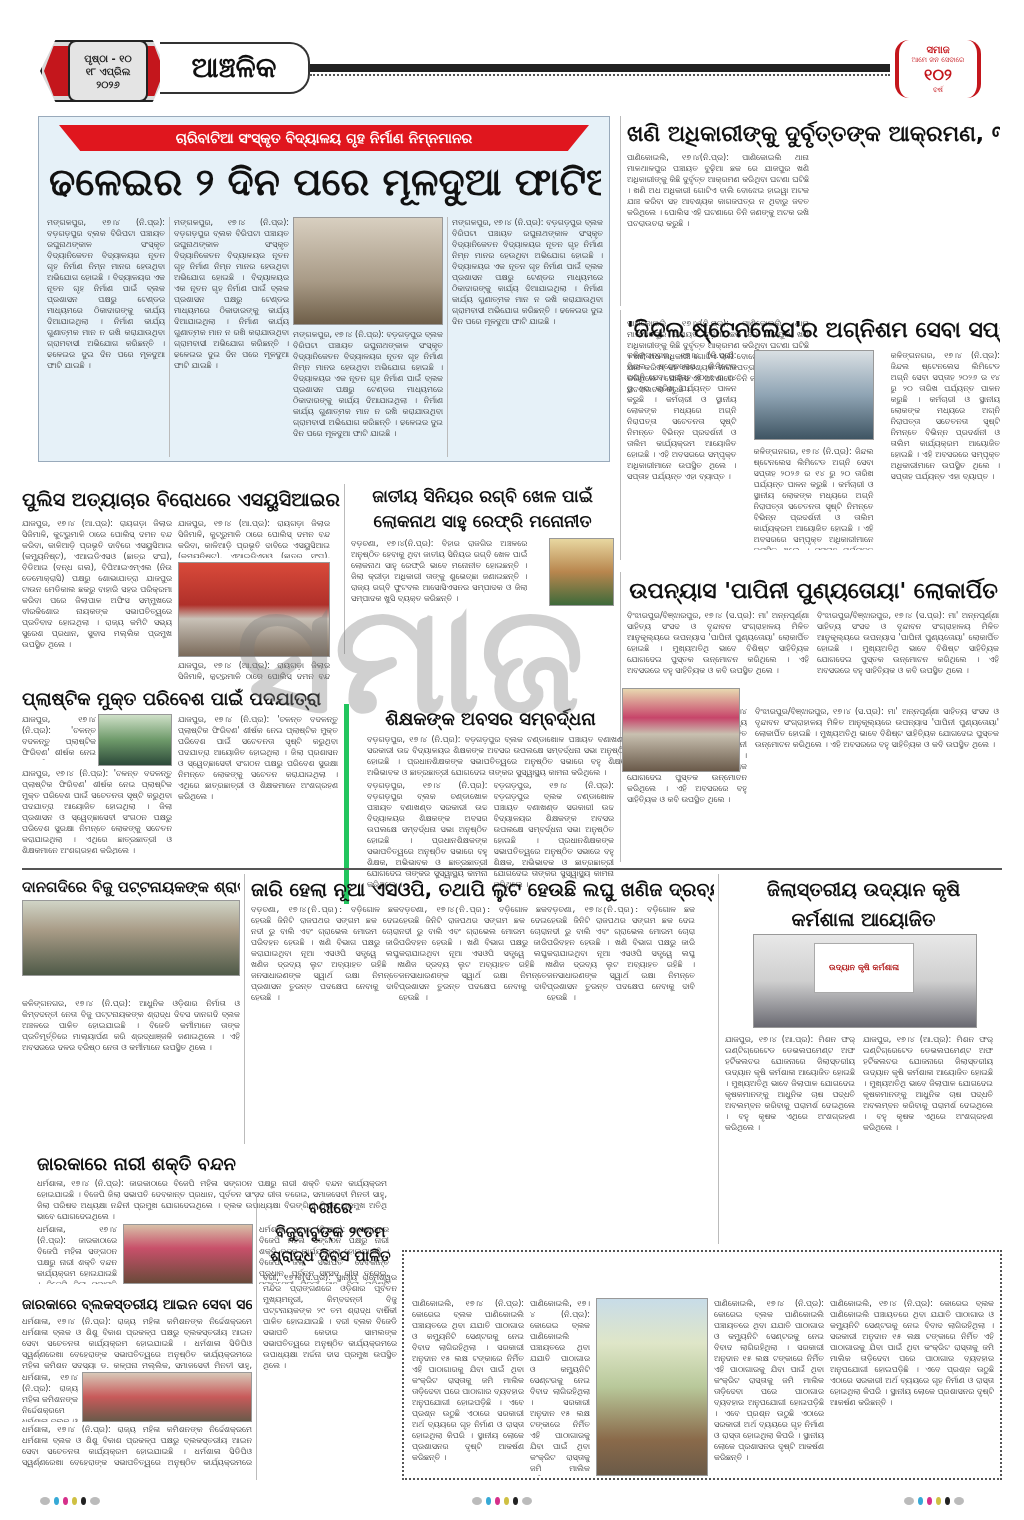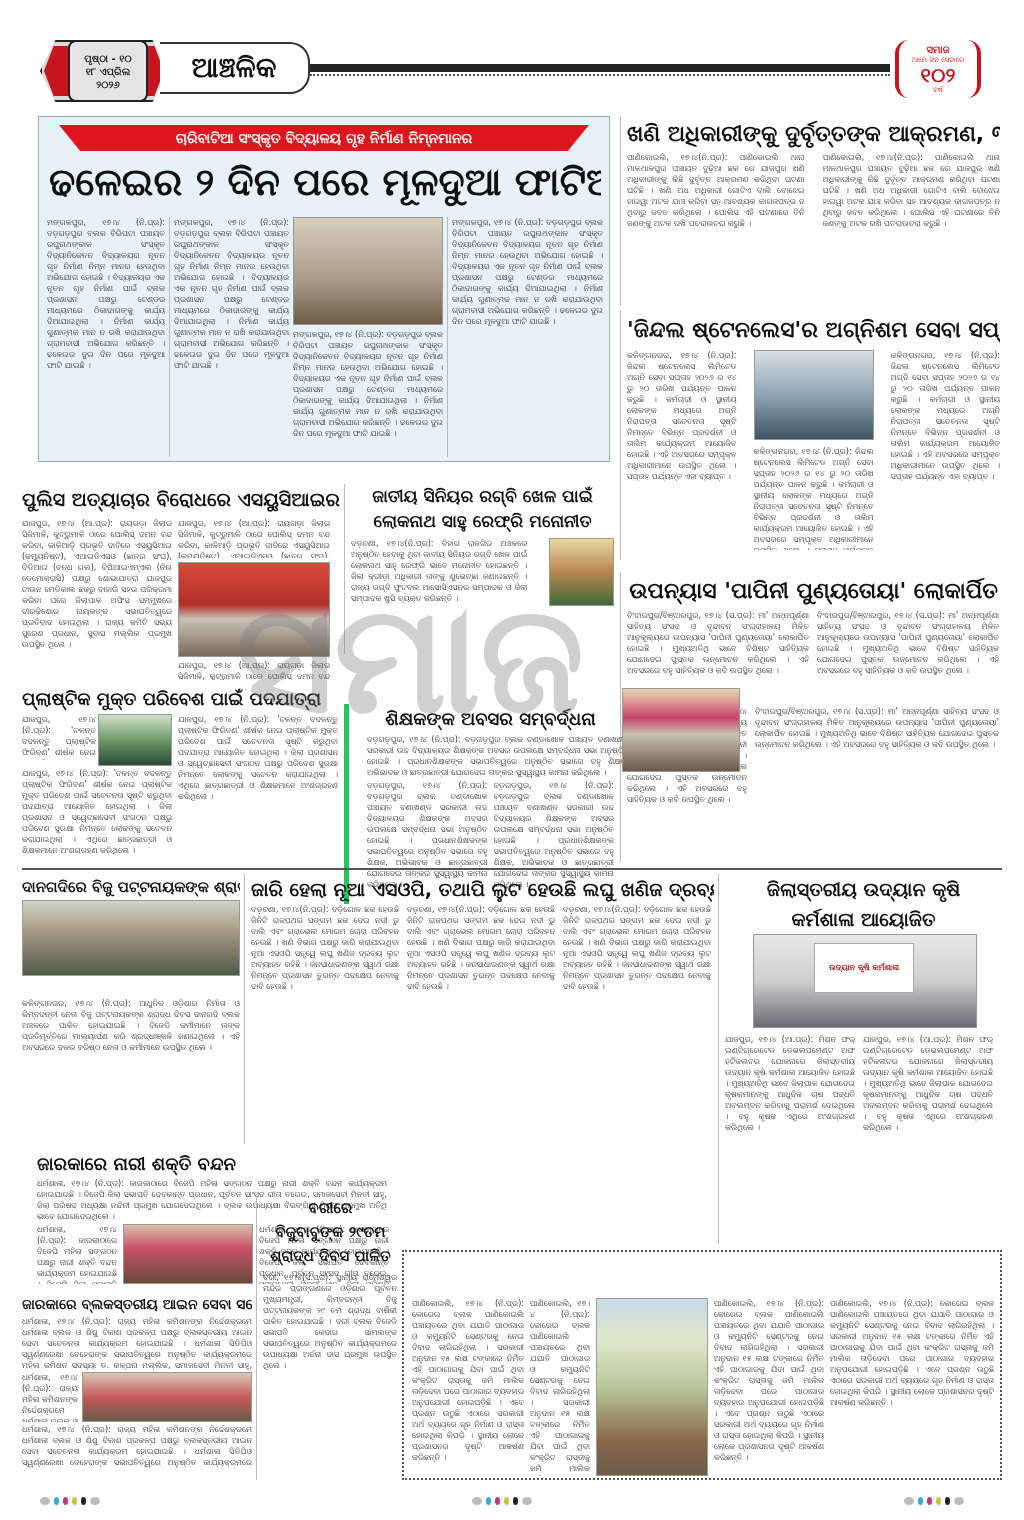--- a/index.html
+++ b/index.html
@@ -10,21 +10,21 @@
 
   
   .mast-badge { left: 40px; top: 40px; width: 128px; height: 62px; background: #d9d9d9; border: 2px solid #222; border-radius: 10px; clip-path: polygon(12% 0, 88% 0, 100% 50%, 88% 100%, 12% 100%, 0 50%); }
   .mast-badge-red { left: 44px; top: 46px; width: 120px; height: 50px; background: #c4161c; clip-path: polygon(8% 0, 92% 0, 100% 50%, 92% 100%, 8% 100%, 0 50%); }
   .mast-badge-inner { left: 68px; top: 40px; width: 80px; height: 62px; background: #e4e4e4; border: 2px solid #222; border-radius: 8px; display: flex; flex-direction: column; align-items: center; justify-content: center; font-size: 10px; line-height: 13px; font-weight: bold; }
   .mast-tab { left: 160px; top: 42px; width: 150px; height: 52px; border: 2px solid #333; border-left: none; border-radius: 0 20px 20px 0; background: #fff; display: flex; align-items: center; justify-content: center; font-size: 28px; font-weight: bold; color: #111; }
   .mast-rule { left: 310px; top: 64px; width: 580px; height: 8px; background: #222; }
   .mast-rule-dots { left: 310px; top: 74px; width: 580px; height: 2px; border-top: 2px dotted #555; }
   .mast-logo { left: 895px; top: 40px; width: 86px; height: 58px; border-left: 4px solid #c4161c; border-right: 4px solid #c4161c; border-radius: 14px; display: flex; flex-direction: column; align-items: center; justify-content: center; }
   .mast-logo .brand { font-size: 10px; color: #c4161c; font-weight: bold; }
-  .mast-logo .num { font-size: 20px; color: #c4161c; font-weight: bold; line-height: 22px; }
+  .mast-logo .num { font-size: 16px; color: #c4161c; font-weight: bold; line-height: 22px; }
   .mast-logo .sub { font-size: 7px; color: #c4161c; }
 
   
   .headline { font-weight: bold; color: #111; white-space: nowrap; overflow: hidden; }
   .body-text { font-size: 8px; line-height: 11px; color: #333; text-align: justify; overflow: hidden; }
   .col-rule { border-left: 1px solid #bbb; }
   .photo { background: linear-gradient(135deg, #8a8f86, #b8b2a0 40%, #6f7a66); border: 1px solid #999; }
   .box-blue { background: #e6f1f8; border: 1px solid #9ab; }
 
   .redbanner { background: #e0161e; color: #fff; font-weight: bold; display: flex; align-items: center; justify-content: center; clip-path: polygon(0 0, 100% 0, 96% 100%, 4% 100%); }
@@ -66,21 +66,21 @@
   <div class="abs headline" style="left:10px; top:40px; width:552px; height:50px; font-size:38px; line-height:50px; text-align:center;">ଢଳେଇର ୨ ଦିନ ପରେ ମୂଳଦୁଆ ଫାଟିଆଁ</div>
   <div class="abs body-text" style="left:8px; top:100px; width:118px; height:240px;">ମଙ୍ଗଳପୁର, ୧୭।୪ (ନି.ପ୍ର): ବଡ଼ଗଡ଼ପୁର ବ୍ଲକ ବିରିପଟା ପଞ୍ଚାୟତ ରଘୁନାଥଙ୍କାଳ ସଂସ୍କୃତ ବିଦ୍ୟାନିକେତନ ବିଦ୍ୟାଳୟର ନୂତନ ଗୃହ ନିର୍ମାଣ ନିମ୍ନ ମାନର ହେଉଥିବା ଅଭିଯୋଗ ହୋଇଛି । ବିଦ୍ୟାଳୟର ଏକ ନୂତନ ଗୃହ ନିର୍ମାଣ ପାଇଁ ବ୍ଲକ ପ୍ରଶାସନ ପକ୍ଷରୁ ଟେଣ୍ଡର ମାଧ୍ୟମରେ ଠିକାଦାରଙ୍କୁ କାର୍ଯ୍ୟ ଦିଆଯାଇଥିଲା । ନିର୍ମାଣ କାର୍ଯ୍ୟ ଗୁଣାତ୍ମକ ମାନ ନ ରଖି କରାଯାଉଥିବା ଗ୍ରାମବାସୀ ଅଭିଯୋଗ କରିଛନ୍ତି । ଢଳେଇର ଦୁଇ ଦିନ ପରେ ମୂଳଦୁଆ ଫାଟି ଯାଇଛି ।</div>
   <div class="abs body-text col-rule" style="left:130px; top:100px; width:120px; height:240px; padding-left:4px;">ମଙ୍ଗଳପୁର, ୧୭।୪ (ନି.ପ୍ର): ବଡ଼ଗଡ଼ପୁର ବ୍ଲକ ବିରିପଟା ପଞ୍ଚାୟତ ରଘୁନାଥଙ୍କାଳ ସଂସ୍କୃତ ବିଦ୍ୟାନିକେତନ ବିଦ୍ୟାଳୟର ନୂତନ ଗୃହ ନିର୍ମାଣ ନିମ୍ନ ମାନର ହେଉଥିବା ଅଭିଯୋଗ ହୋଇଛି । ବିଦ୍ୟାଳୟର ଏକ ନୂତନ ଗୃହ ନିର୍ମାଣ ପାଇଁ ବ୍ଲକ ପ୍ରଶାସନ ପକ୍ଷରୁ ଟେଣ୍ଡର ମାଧ୍ୟମରେ ଠିକାଦାରଙ୍କୁ କାର୍ଯ୍ୟ ଦିଆଯାଇଥିଲା । ନିର୍ମାଣ କାର୍ଯ୍ୟ ଗୁଣାତ୍ମକ ମାନ ନ ରଖି କରାଯାଉଥିବା ଗ୍ରାମବାସୀ ଅଭିଯୋଗ କରିଛନ୍ତି । ଢଳେଇର ଦୁଇ ଦିନ ପରେ ମୂଳଦୁଆ ଫାଟି ଯାଇଛି ।</div>
   <div class="abs photo" style="left:254px; top:100px; width:150px; height:108px; background:linear-gradient(180deg,#d8cfc0,#a89a86 60%,#6e5e48);"></div>
   <div class="abs body-text" style="left:254px; top:212px; width:150px; height:128px;">ମଙ୍ଗଳପୁର, ୧୭।୪ (ନି.ପ୍ର): ବଡ଼ଗଡ଼ପୁର ବ୍ଲକ ବିରିପଟା ପଞ୍ଚାୟତ ରଘୁନାଥଙ୍କାଳ ସଂସ୍କୃତ ବିଦ୍ୟାନିକେତନ ବିଦ୍ୟାଳୟର ନୂତନ ଗୃହ ନିର୍ମାଣ ନିମ୍ନ ମାନର ହେଉଥିବା ଅଭିଯୋଗ ହୋଇଛି । ବିଦ୍ୟାଳୟର ଏକ ନୂତନ ଗୃହ ନିର୍ମାଣ ପାଇଁ ବ୍ଲକ ପ୍ରଶାସନ ପକ୍ଷରୁ ଟେଣ୍ଡର ମାଧ୍ୟମରେ ଠିକାଦାରଙ୍କୁ କାର୍ଯ୍ୟ ଦିଆଯାଇଥିଲା । ନିର୍ମାଣ କାର୍ଯ୍ୟ ଗୁଣାତ୍ମକ ମାନ ନ ରଖି କରାଯାଉଥିବା ଗ୍ରାମବାସୀ ଅଭିଯୋଗ କରିଛନ୍ତି । ଢଳେଇର ଦୁଇ ଦିନ ପରେ ମୂଳଦୁଆ ଫାଟି ଯାଇଛି ।</div>
   <div class="abs body-text col-rule" style="left:408px; top:100px; width:156px; height:240px; padding-left:4px;">ମଙ୍ଗଳପୁର, ୧୭।୪ (ନି.ପ୍ର): ବଡ଼ଗଡ଼ପୁର ବ୍ଲକ ବିରିପଟା ପଞ୍ଚାୟତ ରଘୁନାଥଙ୍କାଳ ସଂସ୍କୃତ ବିଦ୍ୟାନିକେତନ ବିଦ୍ୟାଳୟର ନୂତନ ଗୃହ ନିର୍ମାଣ ନିମ୍ନ ମାନର ହେଉଥିବା ଅଭିଯୋଗ ହୋଇଛି । ବିଦ୍ୟାଳୟର ଏକ ନୂତନ ଗୃହ ନିର୍ମାଣ ପାଇଁ ବ୍ଲକ ପ୍ରଶାସନ ପକ୍ଷରୁ ଟେଣ୍ଡର ମାଧ୍ୟମରେ ଠିକାଦାରଙ୍କୁ କାର୍ଯ୍ୟ ଦିଆଯାଇଥିଲା । ନିର୍ମାଣ କାର୍ଯ୍ୟ ଗୁଣାତ୍ମକ ମାନ ନ ରଖି କରାଯାଉଥିବା ଗ୍ରାମବାସୀ ଅଭିଯୋଗ କରିଛନ୍ତି । ଢଳେଇର ଦୁଇ ଦିନ ପରେ ମୂଳଦୁଆ ଫାଟି ଯାଇଛି ।</div>
 </div>
 
 <div class="abs" style="left:620px; top:116px; width:380px; height:190px; border-left:1px solid #bbb; padding-left:6px;">
   <div class="headline" style="font-size:22px; line-height:36px;">ଖଣି ଅଧିକାରୀଙ୍କୁ ଦୁର୍ବୃତ୍ତଙ୍କ ଆକ୍ରମଣ, ୩ ଅଟକ</div>
-  <div style="display:flex; gap:18px;">
+  <div style="display:flex; gap:18px;flex-direction:column;">
     <div class="body-text" style="width:182px; height:148px;">ପାଣିକୋଇଲି, ୧୭।୪(ନି.ପ୍ର): ପାଣିକୋଇଲି ଥାନା ମାଳଥାଳପୁର ପଞ୍ଚାୟତ ବୁଢ଼ିଆ ଛକ ରେ ଯାଜପୁର ଖଣି ଅଧିକାରୀଙ୍କୁ କିଛି ଦୁର୍ବୃତ୍ତ ଆକ୍ରମଣ କରିଥିବା ଘଟଣା ଘଟିଛି । ଖଣି ଅଧ ଅଧିକାରୀ ଗୋଟିଏ ବାଲି ବୋଝେଇ ହାଇୱା ଅଟକ ଯାଞ୍ଚ କରିବା ସହ ଆବଶ୍ୟକ କାଗଜପତ୍ର ନ ଥିବାରୁ ଜବତ କରିଥିଲେ । ପୋଲିସ ଏହି ଘଟଣାରେ ତିନି ଜଣଙ୍କୁ ଅଟକ ରଖି ପଚରାଉଚରା କରୁଛି ।</div>
     <div class="body-text" style="width:182px; height:148px;">ପାଣିକୋଇଲି, ୧୭।୪(ନି.ପ୍ର): ପାଣିକୋଇଲି ଥାନା ମାଳଥାଳପୁର ପଞ୍ଚାୟତ ବୁଢ଼ିଆ ଛକ ରେ ଯାଜପୁର ଖଣି ଅଧିକାରୀଙ୍କୁ କିଛି ଦୁର୍ବୃତ୍ତ ଆକ୍ରମଣ କରିଥିବା ଘଟଣା ଘଟିଛି । ଖଣି ଅଧ ଅଧିକାରୀ ଗୋଟିଏ ବାଲି ବୋଝେଇ ହାଇୱା ଅଟକ ଯାଞ୍ଚ କରିବା ସହ ଆବଶ୍ୟକ କାଗଜପତ୍ର ନ ଥିବାରୁ ଜବତ କରିଥିଲେ । ପୋଲିସ ଏହି ଘଟଣାରେ ତିନି ଜଣଙ୍କୁ ଅଟକ ରଖି ପଚରାଉଚରା କରୁଛି ।</div>
   </div>
 </div>
 
 <div class="abs" style="left:620px; top:310px; width:380px; height:250px; border-left:1px solid #bbb; padding-left:6px;">
   <div class="headline" style="font-size:22px; line-height:40px; text-align:center;">'ଜିନ୍ଦଲ ଷ୍ଟେନଲେସ'ର ଅଗ୍ନିଶମ ସେବା ସପ୍ତାହ</div>
   <div style="display:flex; gap:17px;">
     <div class="body-text" style="width:122px; height:200px;">କଳିଙ୍ଗନଗର, ୧୭।୪ (ନି.ପ୍ର): ଜିନ୍ଦଲ ଷ୍ଟେନଲେସ ଲିମିଟେଡ ଅଗ୍ନି ସେବା ସପ୍ତାହ ୨୦୨୬ ର ୧୪ ରୁ ୨୦ ତାରିଖ ପର୍ଯ୍ୟନ୍ତ ପାଳନ କରୁଛି । କର୍ମଚାରୀ ଓ ସ୍ଥାନୀୟ ଲୋକଙ୍କ ମଧ୍ୟରେ ଅଗ୍ନି ନିରାପତ୍ତା ସଚେତନତା ସୃଷ୍ଟି ନିମନ୍ତେ ବିଭିନ୍ନ ପ୍ରଦର୍ଶନୀ ଓ ତାଲିମ କାର୍ଯ୍ୟକ୍ରମ ଆୟୋଜିତ ହୋଇଛି । ଏହି ଅବସରରେ ସମ୍ପୃକ୍ତ ଅଧିକାରୀମାନେ ଉପସ୍ଥିତ ଥିଲେ । ସପ୍ତାହ ପର୍ଯ୍ୟନ୍ତ ଏହା ବ୍ୟାପ୍ତ ।</div>
     <div style="width:120px;">
@@ -145,21 +145,21 @@
 <div class="abs" style="left:22px; top:868px; width:980px; height:2px; background:#555;"></div>
 
 <div class="abs" style="left:22px; top:874px; width:218px; height:268px;">
   <div class="headline" style="font-size:15px; line-height:26px;">ଦାନଗଦିରେ ବିଜୁ ପଟ୍ଟନାୟକଙ୍କ ଶ୍ରାଦ୍ଧ ଦିବସ</div>
   <div class="photo" style="width:218px; height:76px; background:linear-gradient(180deg,#d0d4c6,#a89b86 40%,#4f5a48);"></div>
   <div class="body-text" style="width:218px; height:160px; margin-top:22px;">କଳିଙ୍ଗନଗର, ୧୭।୪ (ନି.ପ୍ର): ଆଧୁନିକ ଓଡ଼ିଶାର ନିର୍ମାତା ଓ କିମ୍ବଦନ୍ତୀ ନେତା ବିଜୁ ପଟ୍ଟନାୟକଙ୍କ ଶ୍ରାଦ୍ଧ ଦିବସ ଦାନଗଦି ବ୍ଲକ ଅଞ୍ଚଳରେ ପାଳିତ ହୋଇଯାଇଛି । ବିଜେଡି କର୍ମୀମାନେ ତାଙ୍କ ପ୍ରତିମୂର୍ତ୍ତିରେ ମାଲ୍ୟାର୍ପଣ କରି ଶ୍ରଦ୍ଧାଞ୍ଜଳି ଜଣାଇଥିଲେ । ଏହି ଅବସରରେ ଦଳର ବରିଷ୍ଠ ନେତା ଓ କର୍ମୀମାନେ ଉପସ୍ଥିତ ଥିଲେ ।</div>
 </div>
 
 <div class="abs" style="left:244px; top:874px; width:470px; height:270px; border-left:1px solid #bbb; padding-left:6px;">
   <div class="headline" style="font-size:19px; line-height:30px;">ଜାରି ହେଲା ନୂଆ ଏସଓପି, ତଥାପି ଲୁଟ ହେଉଛି ଲଘୁ ଖଣିଜ ଦ୍ରବ୍ୟ</div>
-  <div style="display:flex; gap:8px;">
+  <div style="display:flex; font-family:Liberation Mono, monospace;">
     <div class="body-text" style="width:148px; height:230px;">ବଡ଼ଚଣା, ୧୭।୪(ନି.ପ୍ର): ବଡ଼ିଗୋଳ ଛକ ହେଉଛି ଜିନିଟି ରାଜପଥର ସଙ୍ଗମ ଛକ ଦେଇ ନଦୀ ରୁ ବାଲି ଏବଂ ଗ୍ରାଭେଲ ମୋରମ ଚୋରା ପରିବହନ ହେଉଛି । ଖଣି ବିଭାଗ ପକ୍ଷରୁ ଜାରି କରାଯାଇଥିବା ନୂଆ ଏସଓପି ସତ୍ତ୍ୱେ ଲଘୁ ଖଣିଜ ଦ୍ରବ୍ୟ ଲୁଟ ଅବ୍ୟାହତ ରହିଛି । ଜନସାଧାରଣଙ୍କ ସ୍ୱାର୍ଥ ରକ୍ଷା ନିମନ୍ତେ ପ୍ରଶାସନ ତୁରନ୍ତ ପଦକ୍ଷେପ ନେବାକୁ ଦାବି ହେଉଛି ।</div>
     <div class="body-text" style="width:148px; height:230px;">ବଡ଼ଚଣା, ୧୭।୪(ନି.ପ୍ର): ବଡ଼ିଗୋଳ ଛକ ହେଉଛି ଜିନିଟି ରାଜପଥର ସଙ୍ଗମ ଛକ ଦେଇ ନଦୀ ରୁ ବାଲି ଏବଂ ଗ୍ରାଭେଲ ମୋରମ ଚୋରା ପରିବହନ ହେଉଛି । ଖଣି ବିଭାଗ ପକ୍ଷରୁ ଜାରି କରାଯାଇଥିବା ନୂଆ ଏସଓପି ସତ୍ତ୍ୱେ ଲଘୁ ଖଣିଜ ଦ୍ରବ୍ୟ ଲୁଟ ଅବ୍ୟାହତ ରହିଛି । ଜନସାଧାରଣଙ୍କ ସ୍ୱାର୍ଥ ରକ୍ଷା ନିମନ୍ତେ ପ୍ରଶାସନ ତୁରନ୍ତ ପଦକ୍ଷେପ ନେବାକୁ ଦାବି ହେଉଛି ।</div>
     <div class="body-text" style="width:148px; height:230px;">ବଡ଼ଚଣା, ୧୭।୪(ନି.ପ୍ର): ବଡ଼ିଗୋଳ ଛକ ହେଉଛି ଜିନିଟି ରାଜପଥର ସଙ୍ଗମ ଛକ ଦେଇ ନଦୀ ରୁ ବାଲି ଏବଂ ଗ୍ରାଭେଲ ମୋରମ ଚୋରା ପରିବହନ ହେଉଛି । ଖଣି ବିଭାଗ ପକ୍ଷରୁ ଜାରି କରାଯାଇଥିବା ନୂଆ ଏସଓପି ସତ୍ତ୍ୱେ ଲଘୁ ଖଣିଜ ଦ୍ରବ୍ୟ ଲୁଟ ଅବ୍ୟାହତ ରହିଛି । ଜନସାଧାରଣଙ୍କ ସ୍ୱାର୍ଥ ରକ୍ଷା ନିମନ୍ତେ ପ୍ରଶାସନ ତୁରନ୍ତ ପଦକ୍ଷେପ ନେବାକୁ ଦାବି ହେଉଛି ।</div>
   </div>
 </div>
 
 <div class="abs" style="left:718px; top:874px; width:284px; height:370px; border-left:1px solid #bbb; padding-left:6px;">
   <div class="headline" style="font-size:19px; line-height:30px; text-align:center;">ଜିଲାସ୍ତରୀୟ ଉଦ୍ୟାନ କୃଷି</div>
   <div class="headline" style="font-size:19px; line-height:30px; text-align:center;">କର୍ମଶାଳା ଆୟୋଜିତ</div>
   <div class="photo" style="position:relative; width:224px; height:94px; margin-left:28px; background:linear-gradient(180deg,#e8e8e8,#cfcfcf 50%,#6a6a72);">

